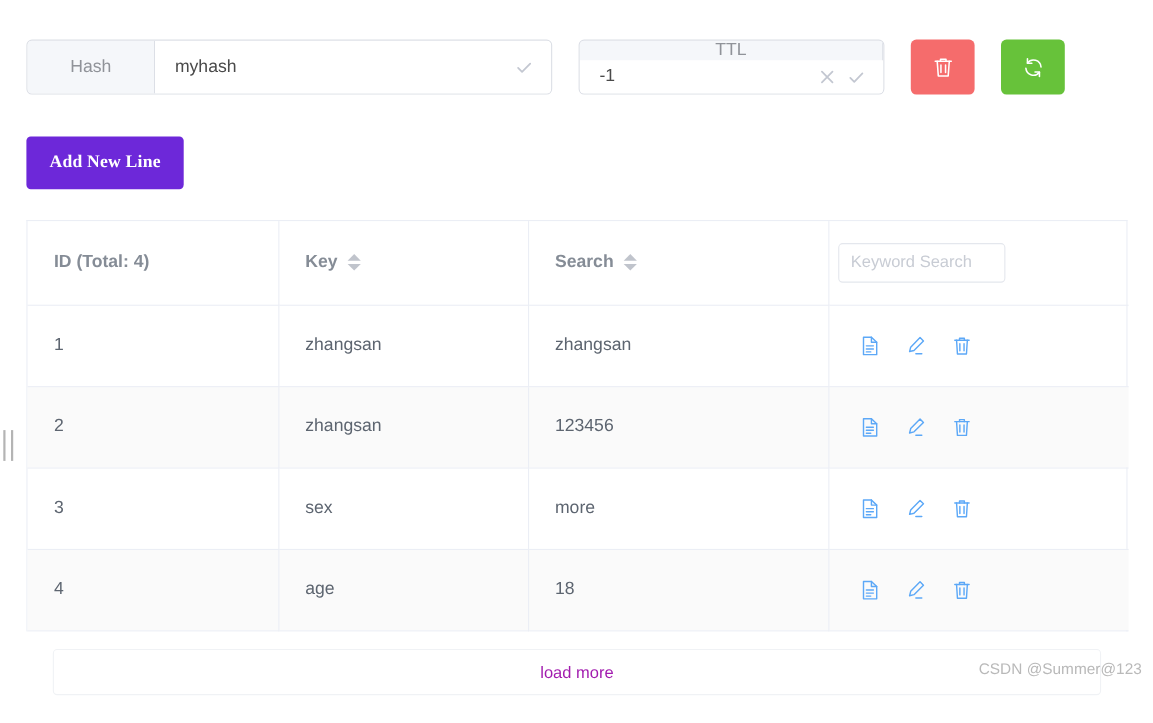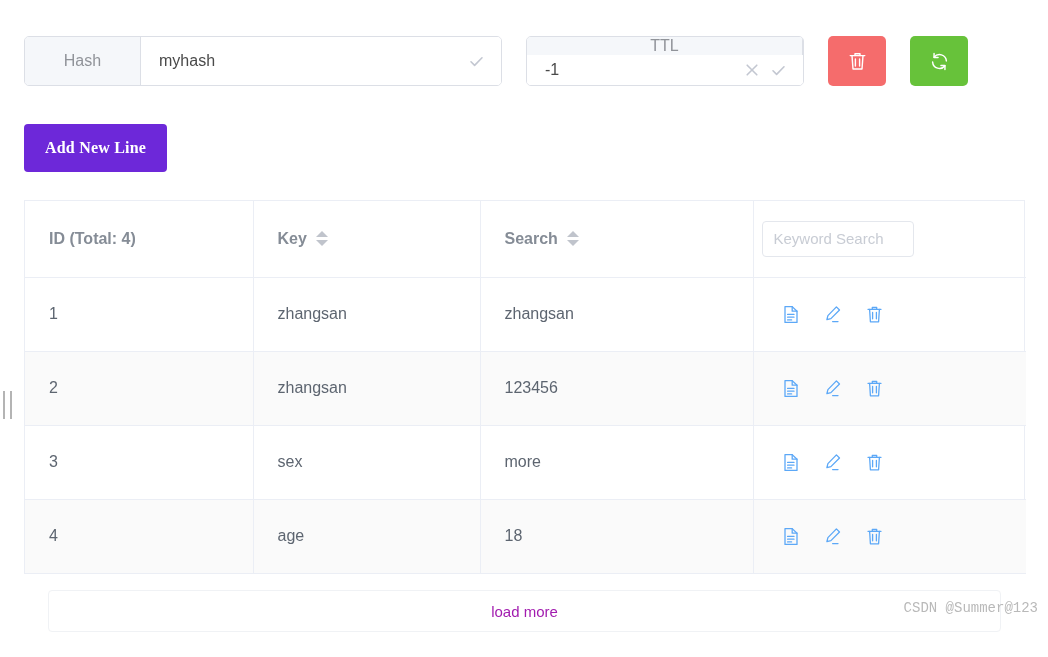--- a/index.html
+++ b/index.html
@@ -245,21 +245,20 @@
   }
 
   
   .watermark {
     position: absolute;
     right: 10px;
     bottom: 5px;
     color: #b9b9b9;
     font-size: 14px;
     user-select: none;
-    font-family: Liberation Mono, monospace;
   }
 </style>
 </head>
 <body>
 
 <div id="app">
 
   <div class="drag-handle">
     <i></i>
     <i></i>

